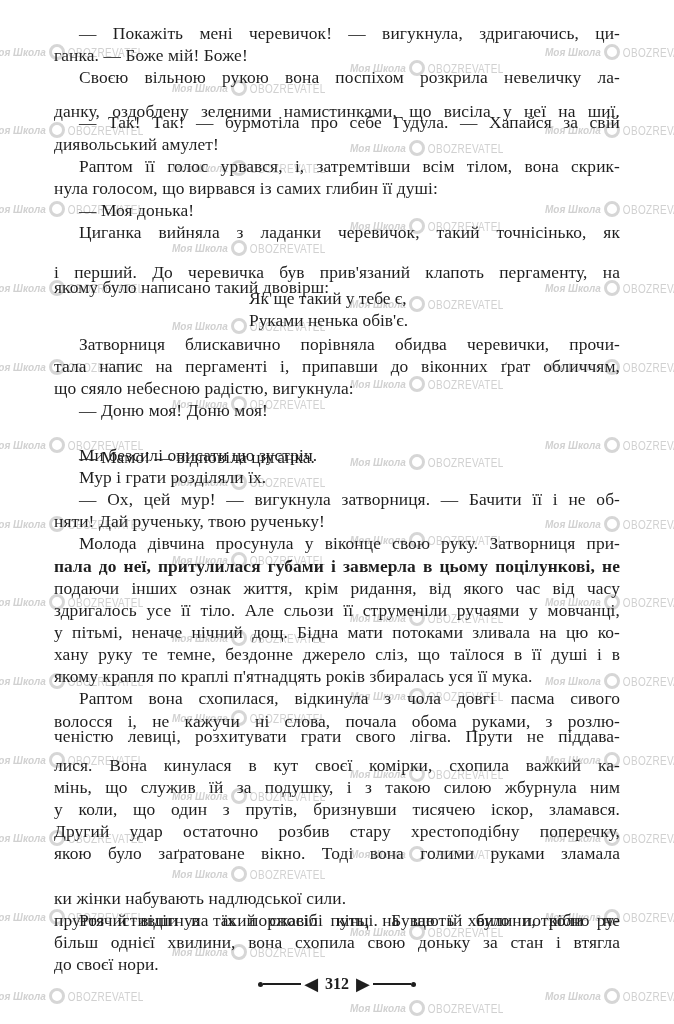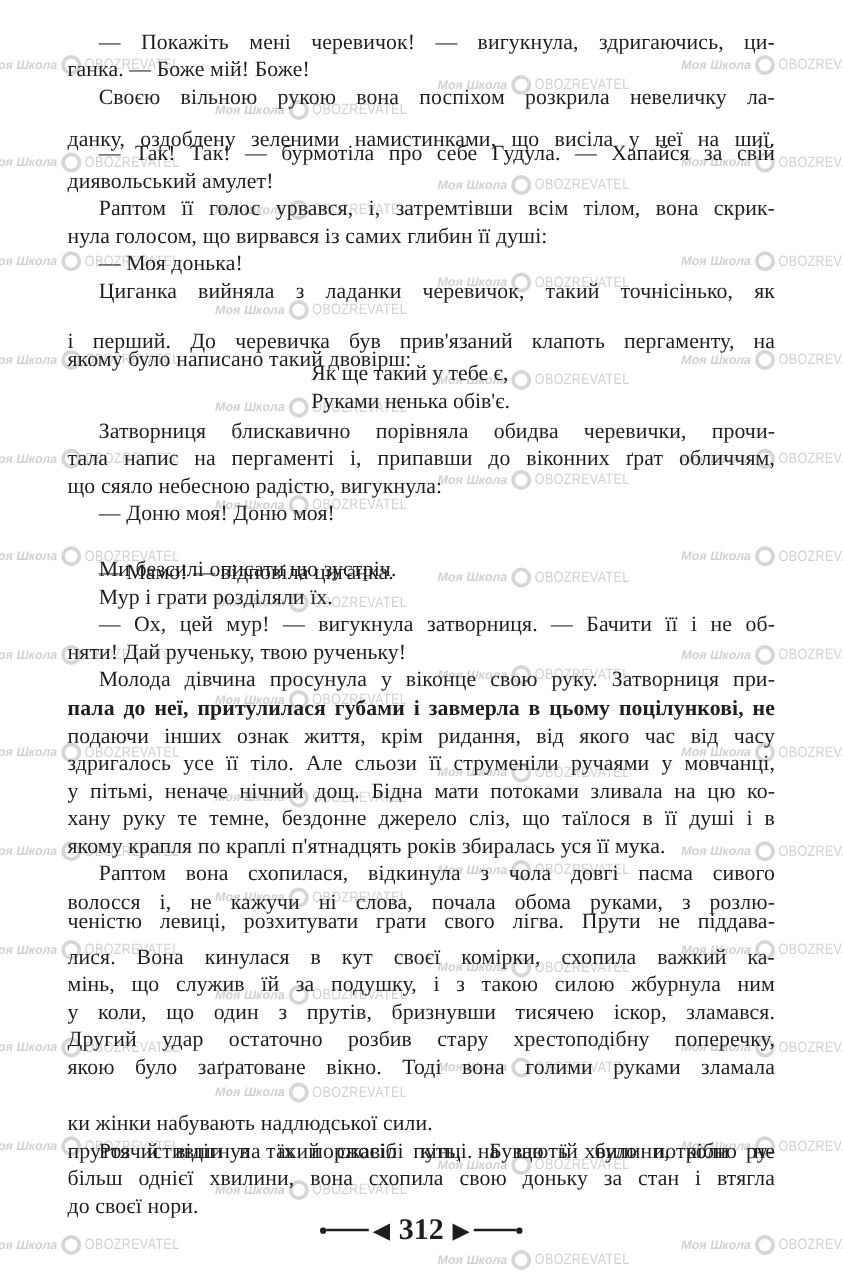--- a/index.html
+++ b/index.html
@@ -16,21 +16,21 @@
   .line.indent { left: 79px; width: 541px; }
   .verse { position: absolute; left: 249px; font-size: 17.4px; line-height: 22px; white-space: nowrap; }
   .wm { position: absolute; font-family: "Liberation Sans", sans-serif; color: #c9c9c9; font-size: 11px; white-space: nowrap; display: flex; align-items: center; gap: 3px; pointer-events: none; opacity: 0.85; }
   .wm .school { font-style: italic; font-weight: bold; font-size: 10px; }
   .wm .circ { width: 16px; height: 16px; border-radius: 50%; border: 3px solid #cfcfcf; box-sizing: border-box; display: inline-block; }
   .wm .oboz { font-size: 10px; letter-spacing: 0.3px; transform: scaleY(1.2); }
   .pagenum { position: absolute; top: 970px; left: 256px; width: 162px; height: 28px; display: flex; align-items: center; justify-content: center; }
   .pagenum .dot { width: 5px; height: 5px; border-radius: 50%; background: #1e1e1e; }
   .pagenum .bar { height: 1.5px; background: #1e1e1e; width: 38px; }
   .pagenum .arrow { font-size: 18px; margin: 0 3px; }
-  .pagenum .num { font-size: 24px; font-weight: bold; margin: 0 4px; }
+  .pagenum .num { font-size: 16px; font-weight: bold; margin: 0 4px; }
 </style>
 </head>
 <body>
 
 <div class="page">
   <div id="wm-layer">
       <div class="wm" style="left: -10px; top: 44px;">
         <span class="school">Моя Школа</span>
         <span class="circ"></span>
         <span class="oboz">OBOZREVATEL</span>

